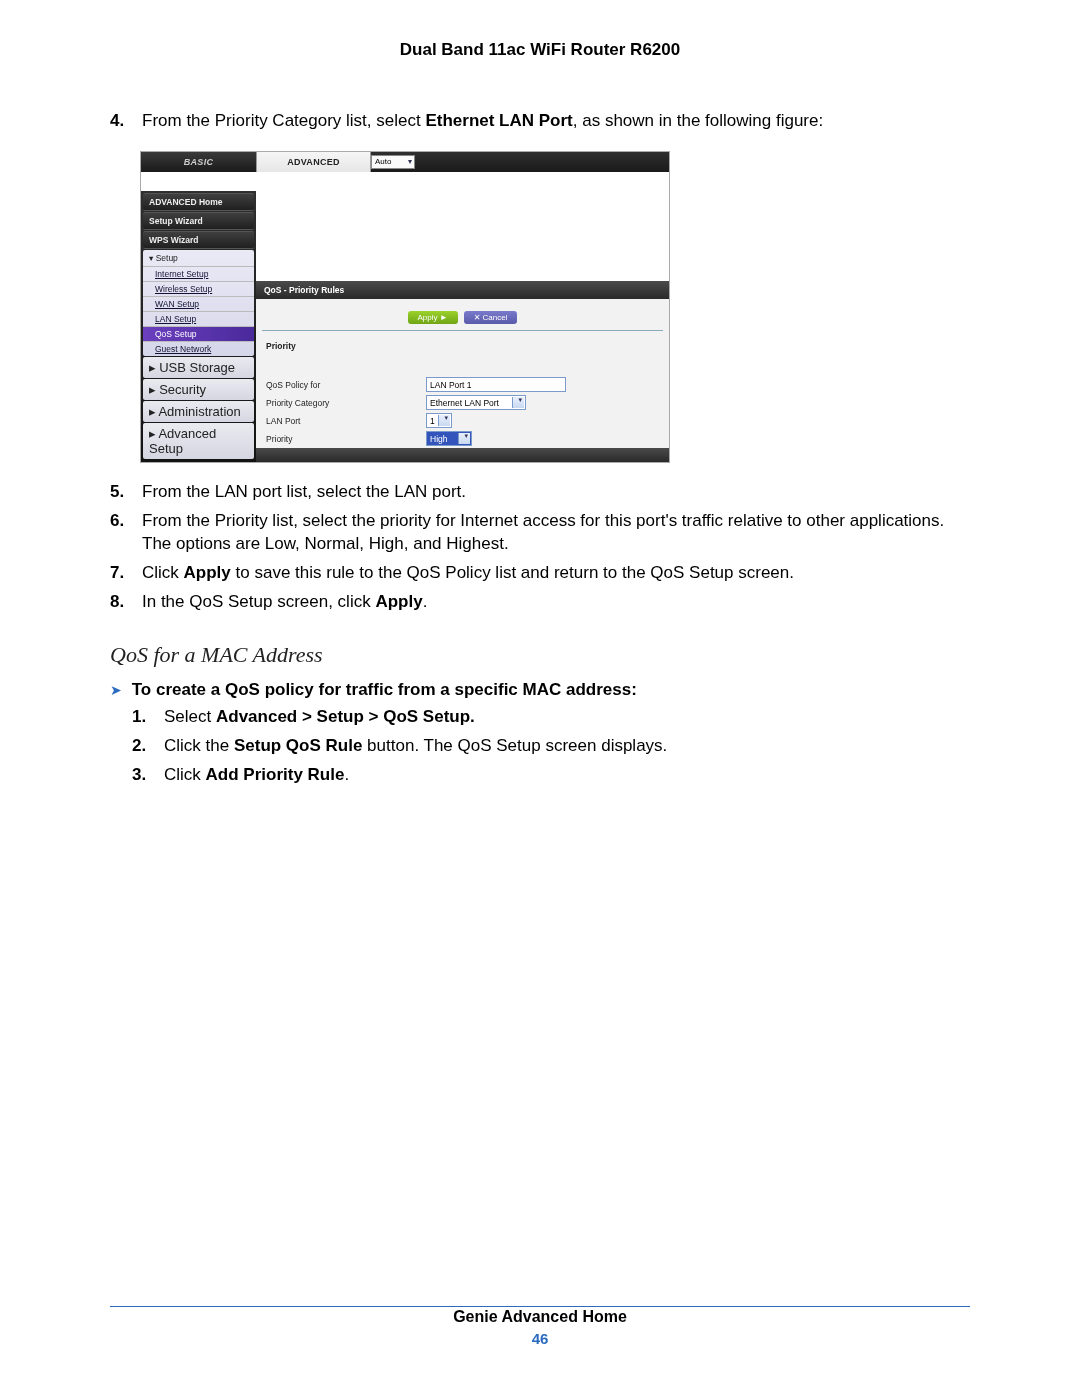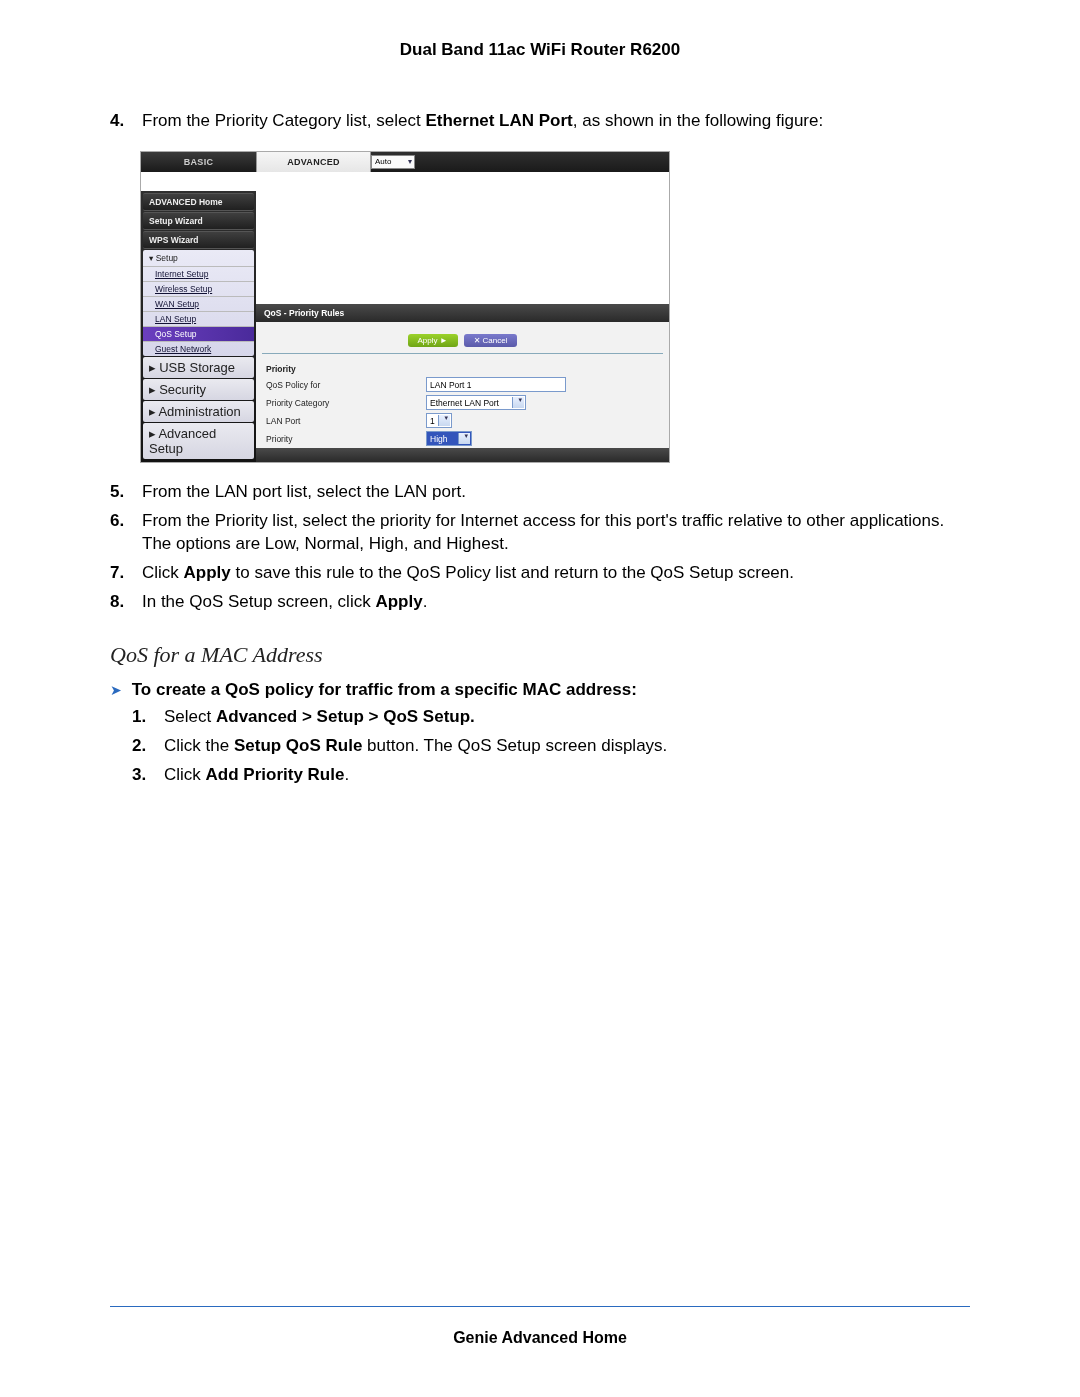--- a/index.html
+++ b/index.html
@@ -46,21 +46,21 @@
   .ru-tab {
     flex: none;
     width: 115px;
     height: 20px;
     line-height: 20px;
     text-align: center;
     font-weight: bold;
     font-size: 9px;
     letter-spacing: 0.3px;
   }
-  .ru-tab.basic { background: linear-gradient(#3a3a3a,#1a1a1a); color: #ccc; }
+  .ru-tab.basic { background: linear-gradient(#3a3a3a,#1a1a1a); color: #ccc; font-style: italic; }
   .ru-tab.advanced { background: linear-gradient(#f6f6f6,#e6e6e6); color: #222; border-left:1px solid #999; border-right:1px solid #999;}
   .ru-top-fill { flex:1; background: linear-gradient(#2f2f2f,#1a1a1a); display:flex; align-items:center; padding-right:0;}
   .ru-auto {
     background:#fafafa; height:14px; width:44px; font-size:8px; padding:0 3px; display:flex; align-items:center; justify-content:flex-start; border:1px solid #888; position:relative;
   }
   .ru-auto::after { content:"▾"; position:absolute; right:2px; color:#335; font-size:8px;}
   .ru-body { display:flex; min-height:290px;align-items:flex-end;}
   .ru-sidebar {
     width: 115px;
     background: linear-gradient(#2f2f2f,#131313);
@@ -124,21 +124,21 @@
     margin:4px 6px;
   }
   .ru-btn {
     font-size:8px; color:#fff; padding:2px 10px; border-radius:3px; border:none;
   }
   .ru-btn.apply { background: linear-gradient(#9bd22a,#6fa516);}
   .ru-btn.cancel { background: linear-gradient(#7a7acc,#5a5aaa);}
   .ru-section-label {
     font-size:8.5px; font-weight:bold; padding:6px 10px 2px; color:#222;
   }
-  .ru-form { padding:0 10px;}
+  .ru-form { padding:0 10px;margin-top:23px;}
   .ru-row { display:flex; align-items:center; height:18px; font-size:8.5px;}
   .ru-row .lbl { width:160px; color:#222;}
   .ru-field {
     height:15px; font-size:8.5px; padding:0 3px; border:1px solid #7a9acc; background:#fff;
   }
   .ru-select {
     height:15px; font-size:8.5px; border:1px solid #7a9acc; background:#fff; position:relative; padding:0 14px 0 3px; display:inline-flex; align-items:center;
   }
   .ru-select.selected { background:#3355bb; color:#fff;}
   .ru-select::after {
@@ -294,13 +294,14 @@
     <span class="num">3.</span>
     <span class="txt">
       <span>Click </span><span class="strong">Add Priority Rule</span><span>.</span>
     </span>
   </li>
 </ol>
 
 <div class="footer-rule"></div>
 <div class="footer-text">
   <div class="footer-label">Genie Advanced Home</div>
+  <div class="footer-num">46</div>
 </div>
 
 </body></html>

